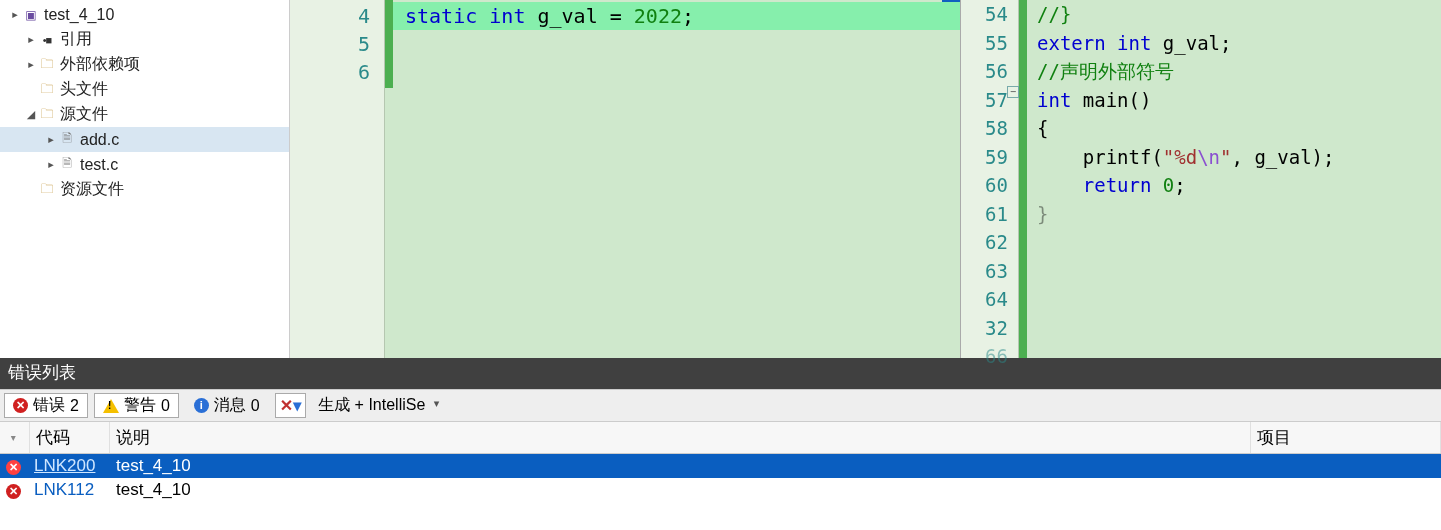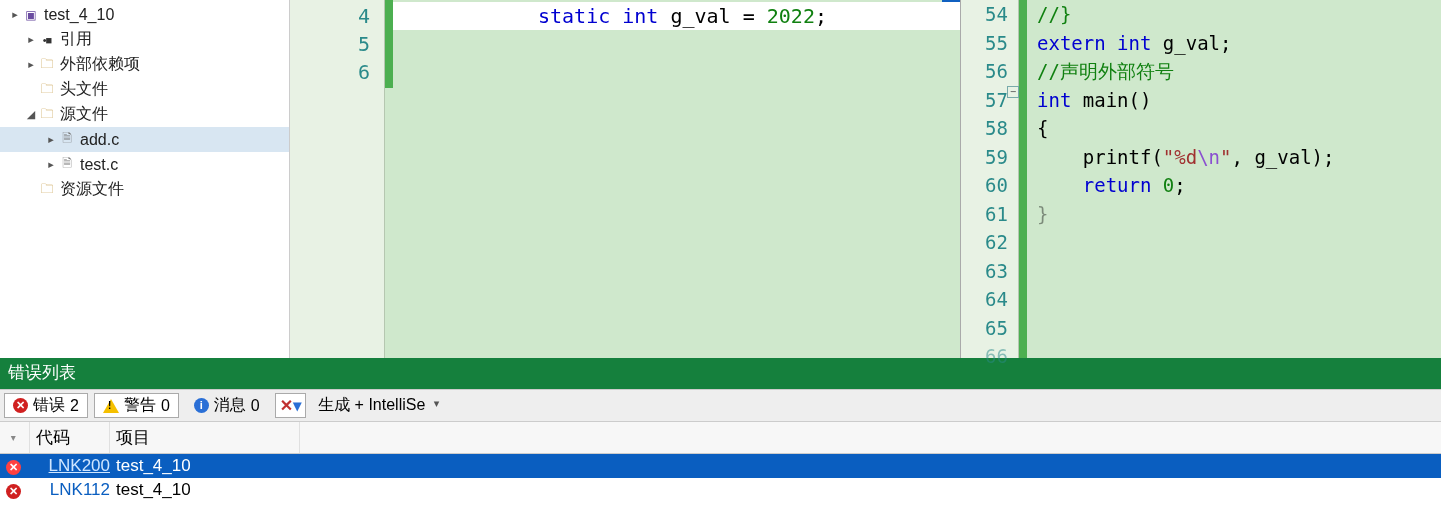--- a/index.html
+++ b/index.html
@@ -86,21 +86,21 @@
     padding-top: 2px;
   }
   .green-bar {
     position: absolute;
     left: 0; top: 0;
     width: 8px;
     height: 88px;
     background: #4caf50;
   }
   .code-line { padding-left: 20px; white-space: pre; }
-  .code-line.hl { background: #ffffff; text-align: center; }
+  .code-line.hl { background: #86efac; }
   .kw { color: #0000d0; }
   .num { color: #108010; }
   .str { color: #a03030; }
   .esc { color: #8a4fd0; }
   .cmt { color: #108010; }
   .scroll-marker {
     position:absolute;
     right:0; top:0;
     width:18px;
     height:6px;
@@ -150,21 +150,21 @@
     border:1px solid #7aa;
     background:#e8f2e4;
     font-size:10px;
     line-height:10px;
     text-align:center;
     color:#555;
   }
 
   
   .panel-title {
-    background: #15803d;
+    background: #404040;
     color: #fff;
     padding: 3px 8px 5px;
     font-size: 17px;
   }
   .toolbar {
     background: #eee;
     border-top: 1px solid #ccc;
     border-bottom: 1px solid #ccc;
     display: flex;
     align-items: center;
@@ -246,21 +246,21 @@
     padding:2px 0;
   }
   .grid-row.sel{
     background:#0a5ec0;color:#fff;
   }
   .grid-row .col-icon{padding-left:6px;}
   .grid-row .col-code{padding-left:4px;}
   .grid-row .col-desc{}
   .grid-row .col-proj{padding-left:6px;}
   .grid-row.sel .lnklike{color:#cfe6ff;text-decoration:underline;}
-  .grid-row .lnklike{color:#0a5ec0;text-align:right;}
+  .grid-row .lnklike{color:#0a5ec0;}
   .sel .circ.err{background:#ff4040;}
   .cursor-arrow{
     position:relative;
   }
   .cursor-arrow::after{
     content:"";
     position:absolute;
     left:138px; top:8px;
     width:0;height:0;
   }
@@ -334,21 +334,21 @@
       <div>55</div>
       <div>56</div>
       <div>57</div>
       <div>58</div>
       <div>59</div>
       <div>60</div>
       <div>61</div>
       <div>62</div>
       <div>63</div>
       <div>64</div>
-      <div>65</div>
+      <div>32</div>
       <div style="opacity:0.5">66</div>
     </div>
     <div class="code-body-r">
       <div class="green-bar-r"></div>
       <div class="code-line-r"><span class="cmt">//}</span></div>
       <div class="code-line-r"></div>
       <div class="code-line-r hl"></div>
       <div class="code-line-r"><span class="kw">extern</span> <span class="kw">int</span><span> g_val;</span></div>
       <div class="code-line-r"><span class="cmt">//声明外部符号</span></div>
       <div class="code-line-r"></div>
@@ -387,20 +387,21 @@
   </div>
   <div class="combo2">
     <span>生成 + IntelliSe</span>
   </div>
 </div>
 
 <div class="error-grid">
   <div class="grid-header">
     <div class="col-icon">&nbsp;<span style="font-size:10px;color:#888">▾</span></div>
     <div class="col-code">代码</div>
+    <div class="col-desc">说明</div>
     <div class="col-proj">项目</div>
   </div>
 
   <div class="grid-row sel cursor-arrow">
     <div class="col-icon"><span class="circ err">✕</span></div>
     <div class="col-code lnklike">LNK200</div>
     <div class="col-proj">test_4_10</div>
   </div>
 
   <div class="grid-row">

